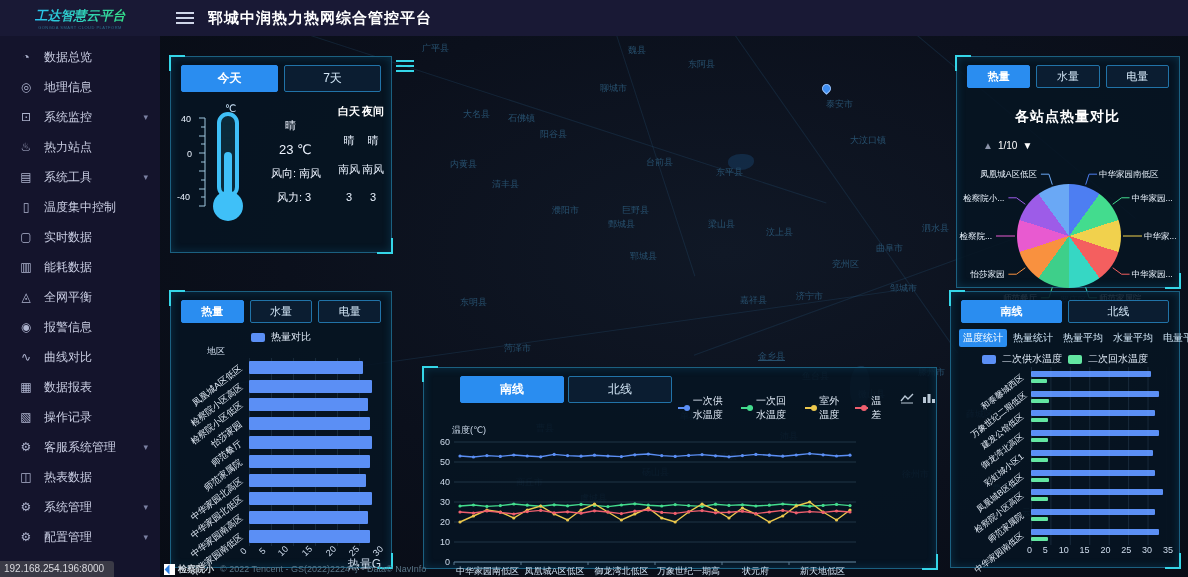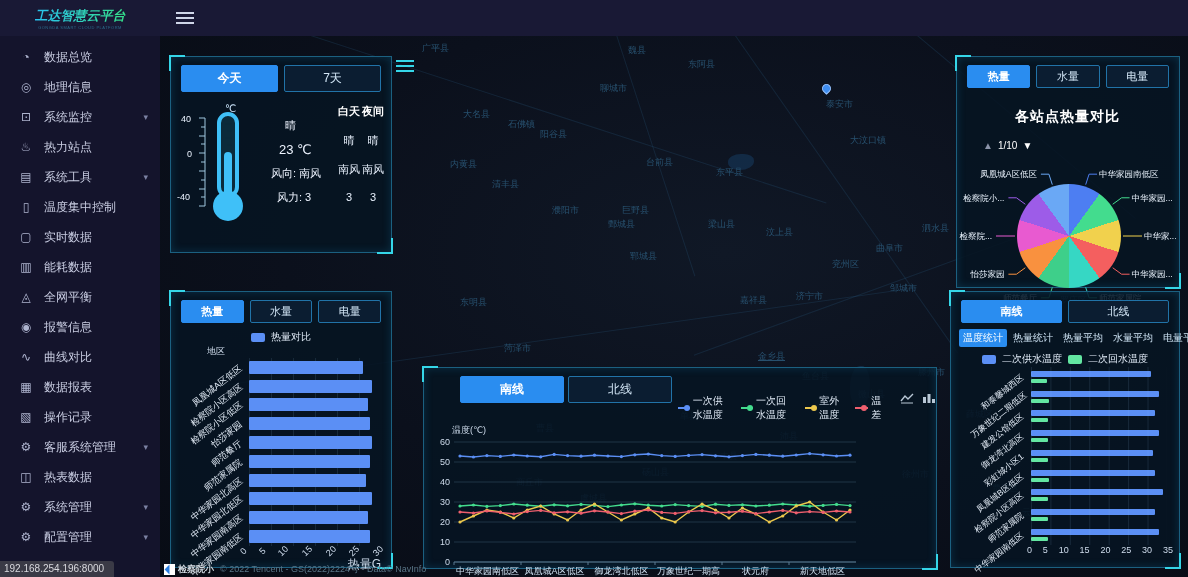--- a/index.html
+++ b/index.html
@@ -131,20 +131,21 @@
 <div class="app">
 
   <div class="header">
     <div class="logo">
       <div class="logo-main">工达智慧云平台</div>
       <div class="logo-sub">GONGDA SMART CLOUD PLATFORM</div>
     </div>
     <div class="hamburger">
         <i></i>
       </div>
+    <div class="header-title">郓城中润热力热网综合管控平台</div>
   </div>
 
   <div class="sidebar" id="sidebar">
       <div class="side-item">
         <span class="ic">◔</span>
         <span class="lb">数据总览</span>
       </div>
       <div class="side-item">
         <span class="ic">◎</span>
         <span class="lb">地理信息</span>
@@ -725,21 +726,21 @@
         <span class="sq"></span>
         <span class="tx-name">检察院小</span>
       </span>
       <span>© 2022 Tencent - GS(2022)2224号 - Data© NavInfo</span>
     </div>
   <span class="map-label" style="left: 262px; top: 6px;">广平县</span>
       <span class="map-label" style="left: 468px; top: 8px;">魏县</span>
       <span class="map-label" style="left: 528px; top: 22px;">东阿县</span>
       <span class="map-label" style="left: 440px; top: 46px;">聊城市</span>
       <span class="map-label" style="left: 303px; top: 72px;">大名县</span>
-      <span class="map-label" style="left: 348px; top: 82px;">石佛镇</span>
+      <span class="map-label" style="left: 348px; top: 76px;">石佛镇</span>
       <span class="map-label" style="left: 666px; top: 62px;">泰安市</span>
       <span class="map-label" style="left: 380px; top: 92px;">阳谷县</span>
       <span class="map-label" style="left: 690px; top: 98px;">大汶口镇</span>
       <span class="map-label" style="left: 290px; top: 122px;">内黄县</span>
       <span class="map-label" style="left: 486px; top: 120px;">台前县</span>
       <span class="map-label" style="left: 556px; top: 130px;">东平县</span>
       <span class="map-label" style="left: 332px; top: 142px;">清丰县</span>
       <span class="map-label" style="left: 392px; top: 168px;">濮阳市</span>
       <span class="map-label" style="left: 448px; top: 182px;">鄄城县</span>
       <span class="map-label" style="left: 548px; top: 182px;">梁山县</span>

